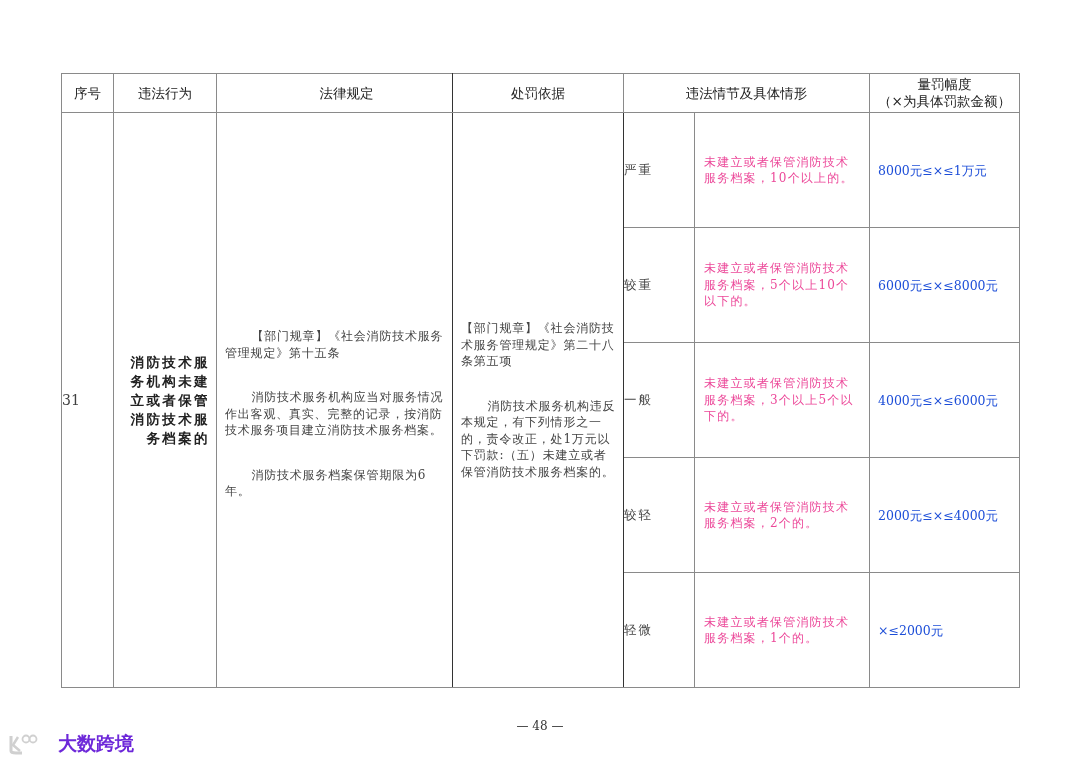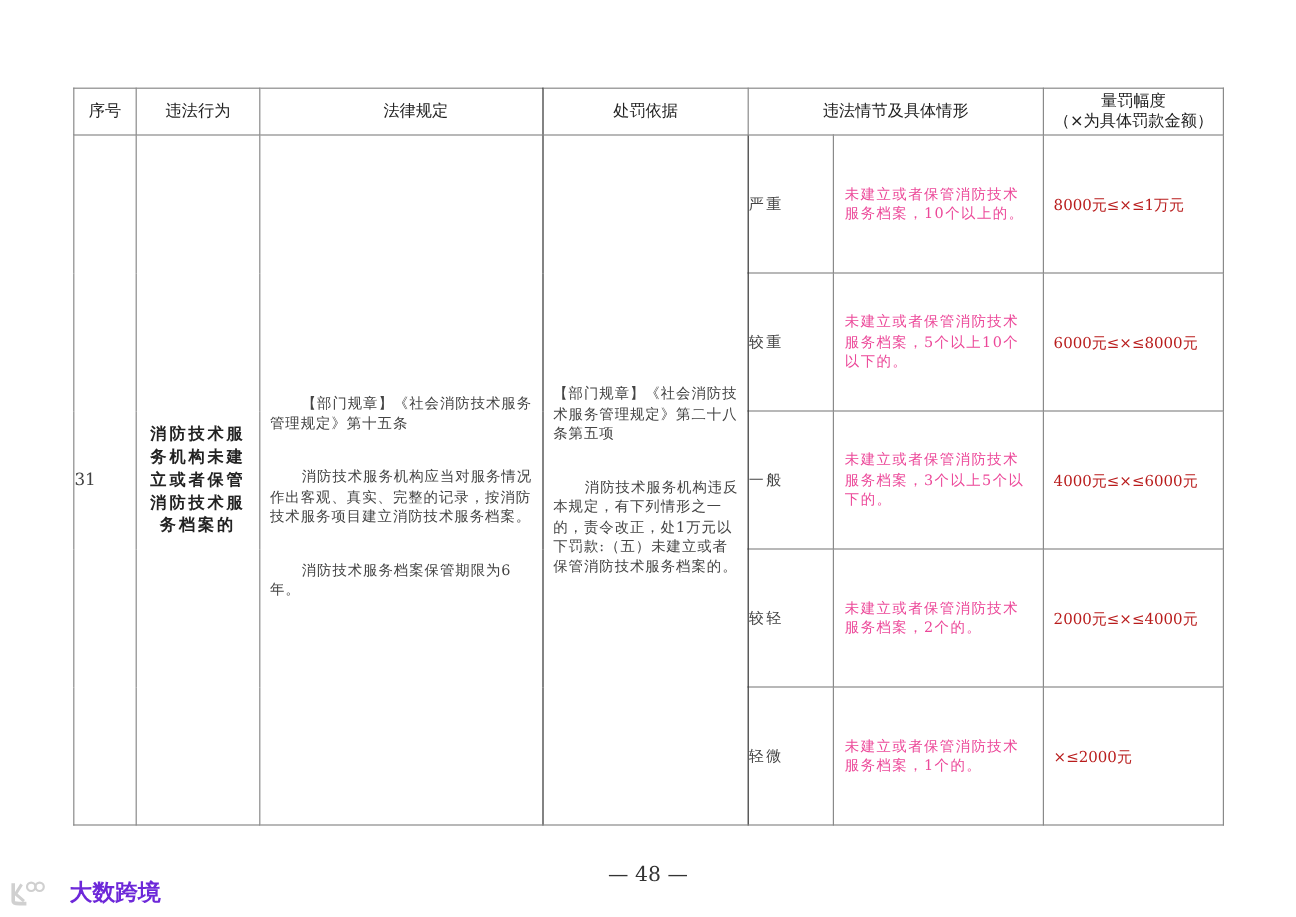--- a/index.html
+++ b/index.html
@@ -16,34 +16,34 @@
   }
   .tbl th {
     font-family: "DejaVu Sans", "Liberation Sans", sans-serif;
     font-weight: normal; font-size: 13.5px; color: #222; height: 38px; text-align: center; line-height: 17px;
   }
   .tbl td.rule, .tbl td.basis { border-left: 1.5px solid #333; border-right: 1.5px solid #333; }
   .seq { text-align: left; font-size: 14px; color: #404040; }
   .act {
     font-family: "DejaVu Sans", "Liberation Sans", sans-serif; font-weight: bold;
     font-size: 13.5px; color: #222; line-height: 19px; padding: 12px 6px !important;
-    letter-spacing: 2.4px; text-align: center;
+    letter-spacing: 2.4px; text-align: right;
   }
   .rule-text, .basis-text {
     font-size: 12px; line-height: 16.5px; color: #444; letter-spacing: 0.8px;
   }
   .rule-text { padding: 0 7px 0 8px; }
   .basis-text { padding: 0 6px 0 8px; }
   .para { text-indent: 2.2em; margin-top: 28px; }
   .lvl { text-align: left; font-size: 12.5px; color: #444; letter-spacing: 2px; height: 114px; }
   .desc { font-size: 12px; line-height: 16.5px; color: #ec4899; padding: 0 8px 0 9px !important; letter-spacing: 1.2px; }
-  .range { font-size: 12.5px; line-height: 17px; color: #b91c1c; padding: 0 6px 0 8px !important; }
+  .range { font-size: 12.5px; line-height: 17px; color: #1d4ed8; padding: 0 6px 0 8px !important; }
   .footer-page {
     position: absolute; left: 0; width: 1080px; top: 719px; text-align: center;
-    font-size: 17px; color: #333;
+    font-size: 12px; color: #333;
   }
   .watermark {
     position: absolute; left: 8px; top: 731px; font-family: "DejaVu Sans", sans-serif;
     font-size: 19px; color: #6d28d9; font-weight: bold; display: flex; align-items: center; gap: 20px;
   }
   .wm-logo { width: 30px; height: 22px; }
 </style>
 </head>
 <body>
 

